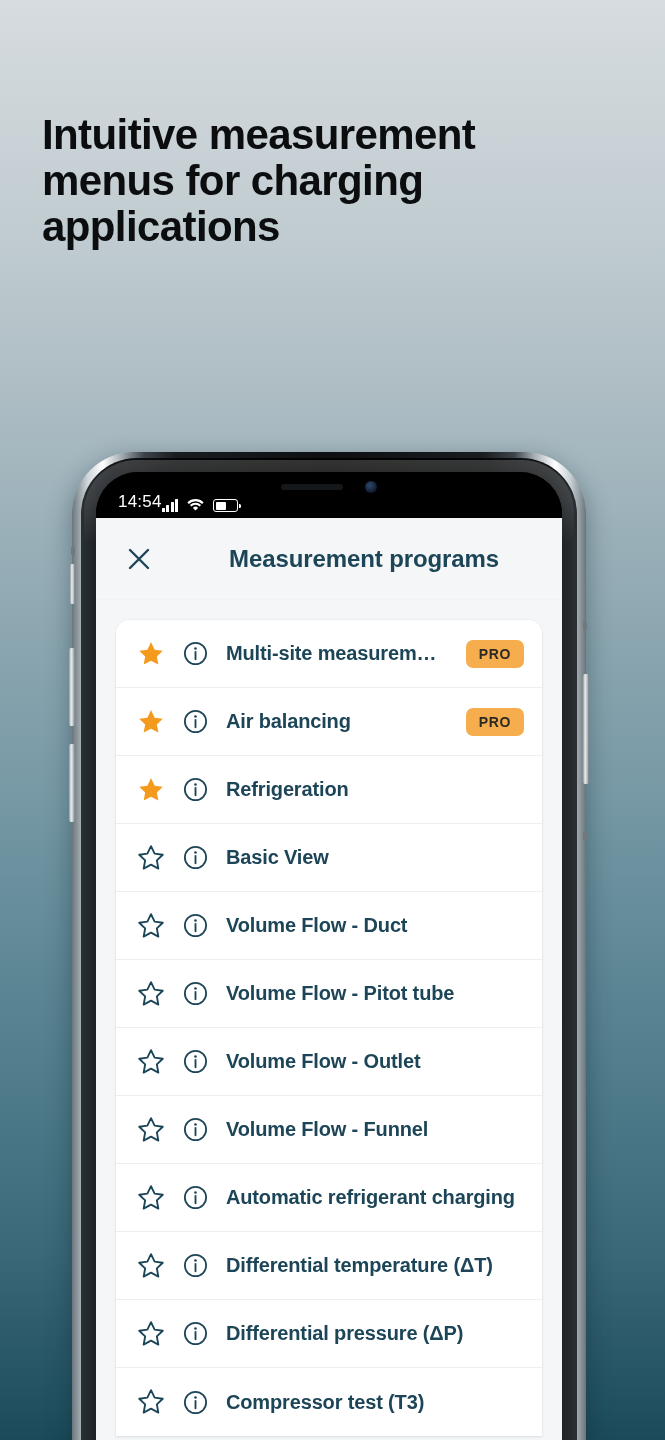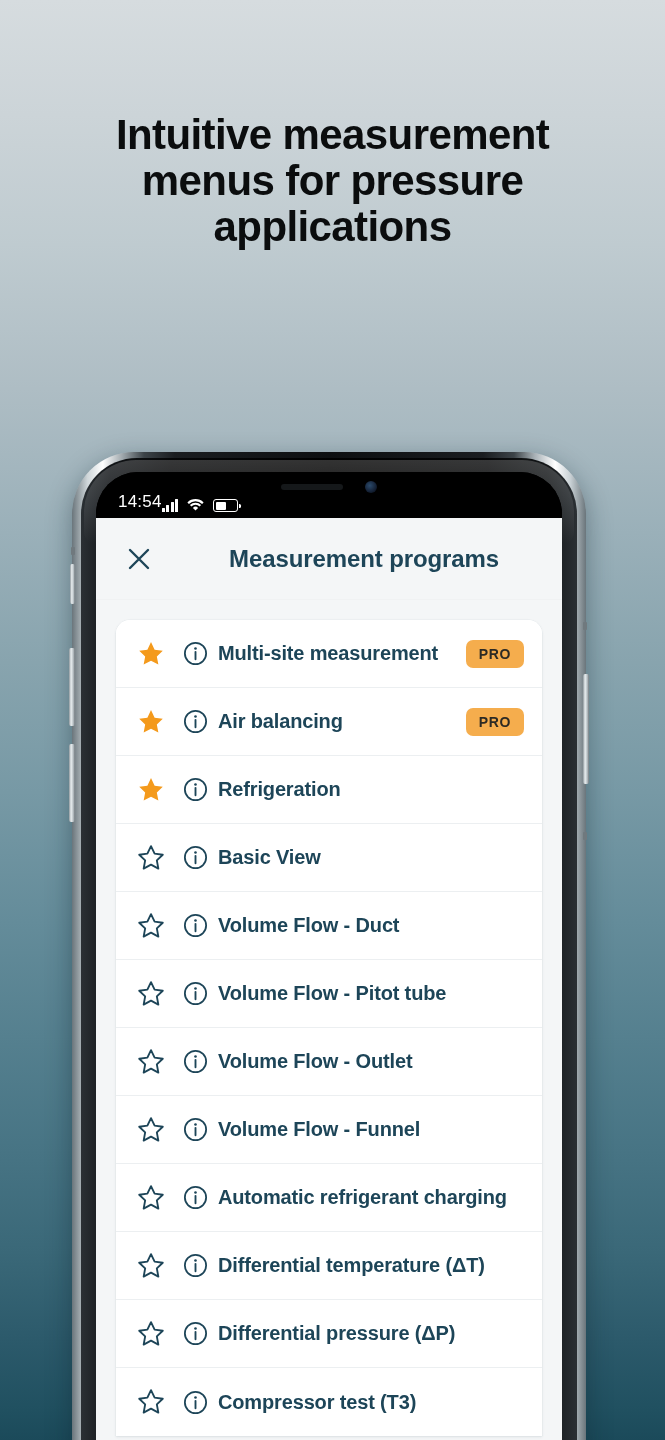--- a/index.html
+++ b/index.html
@@ -29,21 +29,21 @@
         #1b4a5a 100%);
     position: relative;
   }
 
   
   .headline {
     position: absolute;
     top: 112px;
     left: 0;
     width: 665px;
-    text-align: center;
+    text-align: left;
     color: #0b0d0e;
     font-size: 42px;
     line-height: 46px;
     font-weight: 700;
     letter-spacing: -0.6px;
     padding: 0 42px;
   }
   .headline .hl-line { display: block; white-space: nowrap; }
 
   
@@ -273,21 +273,21 @@
     flex: none;
     display: flex; align-items: center; justify-content: center;
   }
   .info-ico {
     width: 26px; height: 26px;
     flex: none;
     margin-left: 16px;
     display: flex; align-items: center; justify-content: center;
   }
   .row-label {
-    margin-left: 10px;
+    margin-left: 18px;
     color: #1d4558;
     font-size: 20px;
     font-weight: 700;
     letter-spacing: -0.15px;
     white-space: nowrap;
     overflow: hidden;
     text-overflow: ellipsis;
     flex: 1 1 auto;
   }
   .pro-badge {
@@ -301,21 +301,21 @@
     padding: 7px 13px;
     border-radius: 7px;
     line-height: 1;
   }
 </style>
 </head>
 <body>
 
 <div class="headline">
   <span class="hl-line">Intuitive measurement</span>
-  <span class="hl-line">menus for pressure</span>
+  <span class="hl-line">menus for charging</span>
   <span class="hl-line">applications</span>
 </div>
 
 <div class="phone-wrap">
   <div class="phone-rim"></div>
   <div class="phone-body"></div>
   <div class="phone-gloss"></div>
 
   <div class="btn-side btn-left-mute"></div>
   <div class="btn-side btn-left-vup"></div>

